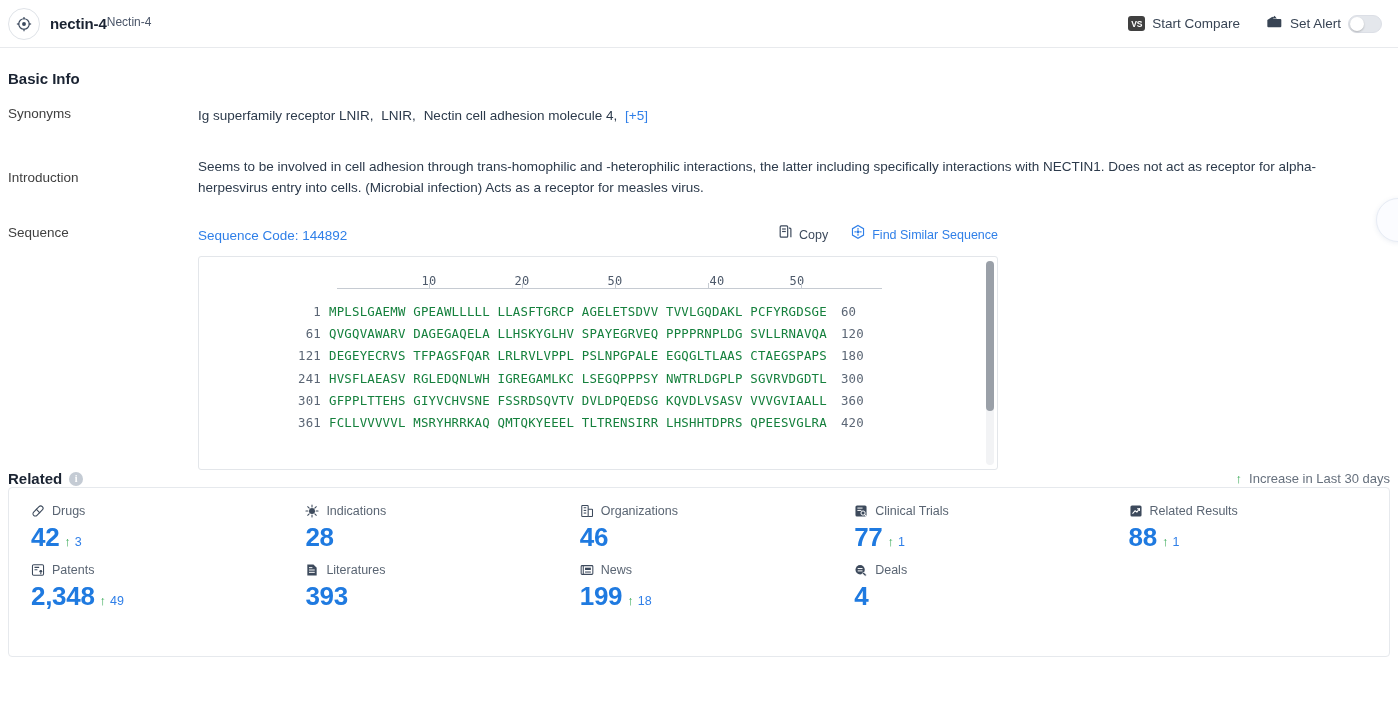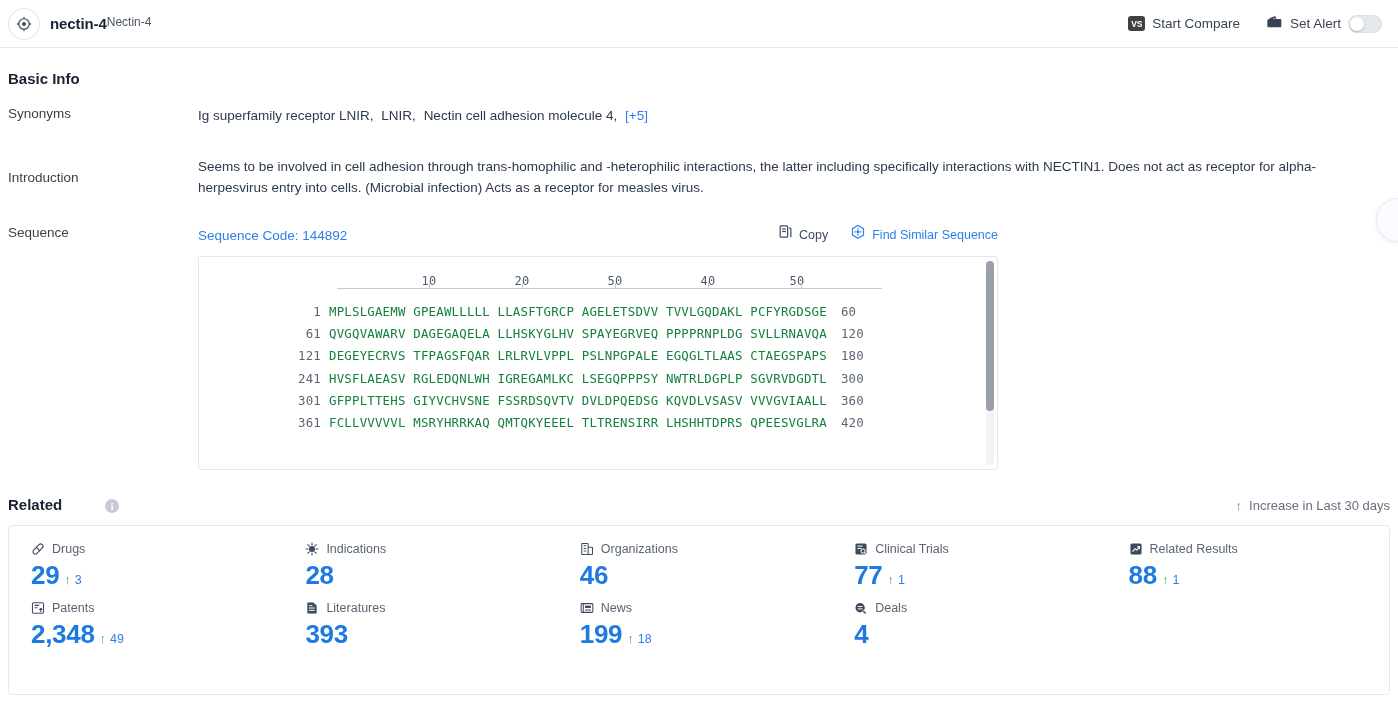--- a/index.html
+++ b/index.html
@@ -147,40 +147,37 @@
     background: #f2f3f5; border-radius: 4px;
   }
   .seq-scrollthumb {
     position: absolute; top: 0; left: 0;
     width: 8px; height: 150px;
     background: #9aa0a8; border-radius: 4px;
   }
 
   
   .related-head {
-    display: flex; align-items: flex-end;
-    margin-top: 26px;
-    gap: 36px;
+    display: flex; align-items: center;
   }
   .related-title { font-size: 15px; font-weight: bold; color: #1a2332; }
   .info-dot {
     width: 14px; height: 14px; border-radius: 50%;
     background: #c4cbd4; color: #fff;
     font-size: 10px; font-weight: bold;
     display: flex; align-items: center; justify-content: center;
     margin-left: 7px; font-family: "Liberation Serif", serif;
   }
   .legend {
     margin-left: auto; display: flex; align-items: center; gap: 7px;
     font-size: 13px; color: #66707d; white-space: nowrap;
   }
   .arrow-up { color: #34a853; font-size: 13px; line-height: 1; }
 
   .related-card {
-    margin-top: 12px;
     border: 1px solid #e6e9ed;
     border-radius: 4px;
     background: #fff;
     padding: 16px 8px 0 0;
     height: 170px;
     overflow: hidden;
   }
   .metrics-grid {
     display: grid;
     grid-template-columns: repeat(5, 1fr);
@@ -311,21 +308,21 @@
       </div>
 
       <div class="seq-box">
         <div class="seq-inner">
 
           <div class="ruler">
             <div class="ruler-nums">
               <span class="ruler-num" style="left:92px;">10</span>
               <span class="ruler-num" style="left:185px;">20</span>
               <span class="ruler-num" style="left:278px;">50</span>
-              <span class="ruler-num" style="left:371px;">40</span>
+              <span class="ruler-num" style="left:380px;">40</span>
               <span class="ruler-num" style="left:460px;">50</span>
             </div>
             <div class="ruler-line"></div>
             <div class="ruler-tick" style="left:92px;"></div>
             <div class="ruler-tick" style="left:185px;"></div>
             <div class="ruler-tick" style="left:278px;"></div>
             <div class="ruler-tick" style="left:371px;"></div>
             <div class="ruler-tick" style="left:464px;"></div>
           </div>
 
@@ -385,21 +382,21 @@
         <div class="metric-head">
           <span class="metric-icon">
             <svg width="14" height="14" viewBox="0 0 24 24" fill="none" stroke="currentColor" stroke-width="1.9">
               <rect x="1.5" y="8" width="21" height="8" rx="4" transform="rotate(-45 12 12)"></rect>
               <line x1="8.5" y1="8.5" x2="15.5" y2="15.5"></line>
             </svg>
           </span>
           <span>Drugs</span>
         </div>
         <div class="metric-val">
-          <span class="metric-num">29</span>
+          <span class="metric-num">42</span>
           <span class="metric-delta">
             <span class="delta-arrow">↑</span>
             <span class="delta-num">3</span>
           </span>
         </div>
       </div>
 
       <div class="metric">
         <div class="metric-head">
           <span class="metric-icon">

